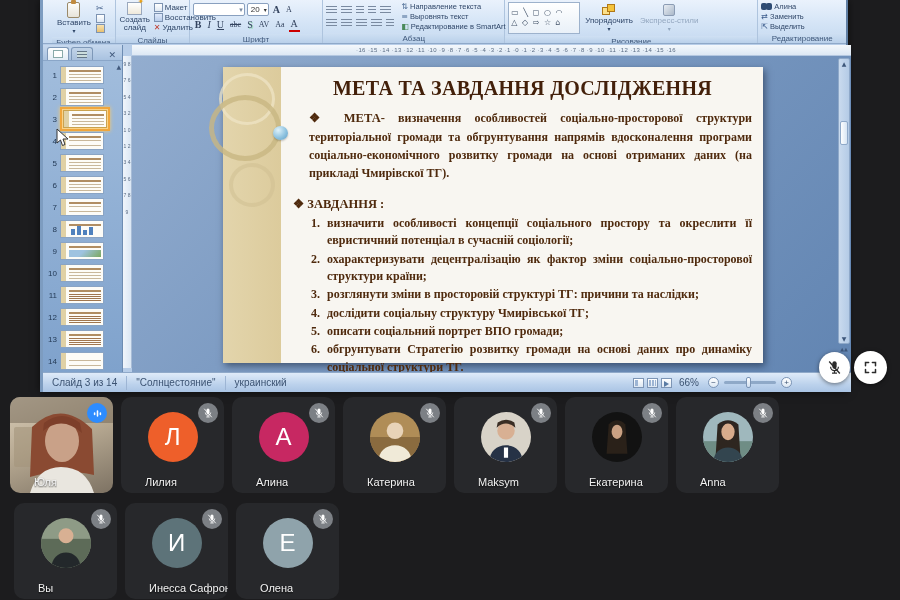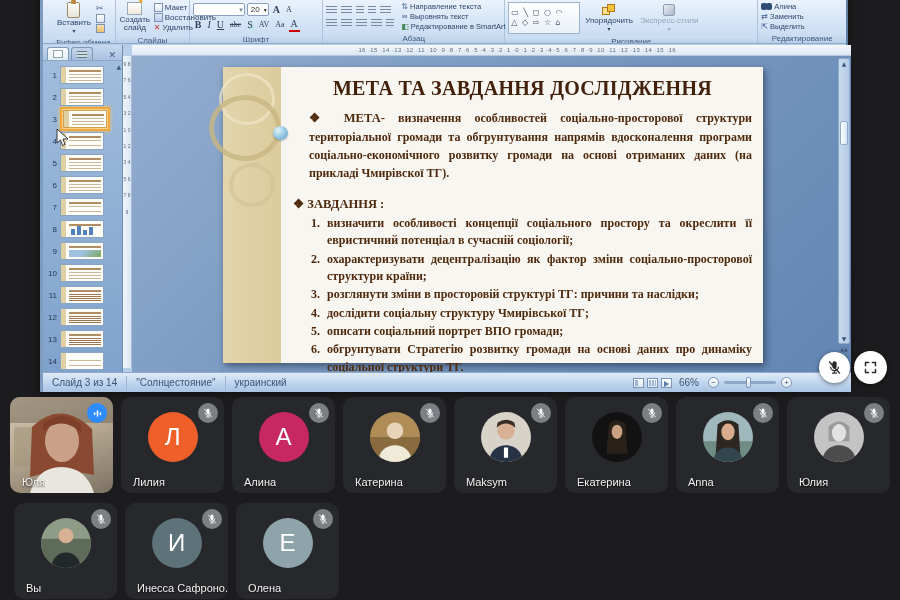--- a/index.html
+++ b/index.html
@@ -159,21 +159,21 @@
   .statusbar .pad-r { width:56px; }
   
   .float-btn { position:absolute; border-radius:50%; background:#fff; box-shadow:0 1px 4px rgba(0,0,0,.5);
     display:flex; align-items:center; justify-content:center; z-index:30; }
   #float-mic { left:819px; top:352px; width:31px; height:31px; }
   #float-fs  { left:854px; top:351px; width:33px; height:33px; }
   
   #cursor { position:absolute; left:56px; top:128px; z-index:40; }
   
   .tile { position:absolute; width:103px; height:96px; background:#27282b; border-radius:10px; overflow:hidden; }
-  .pname { position:absolute; left:12px; bottom:5px; font-size:11px; color:#f2f2f2;
+  .pname { position:absolute; left:24px; bottom:5px; font-size:11px; color:#f2f2f2;
     text-shadow:0 1px 2px rgba(0,0,0,.8); max-width:90px; white-space:nowrap; overflow:hidden; }
   .badge { position:absolute; top:6px; right:6px; width:20px; height:20px; border-radius:50%;
     display:flex; align-items:center; justify-content:center; z-index:5; }
   .badge.mute { background:rgba(158,162,168,.72); }
   .badge.audio { background:#2d8cff; }
   .avletter { position:absolute; left:50%; top:40px; transform:translate(-50%,-50%);
     width:50px; height:50px; border-radius:50%; display:flex; align-items:center; justify-content:center;
     color:#fff; font-size:24px; }
   .avphoto { position:absolute; left:50%; top:40px; transform:translate(-50%,-50%);
     width:50px; height:50px; border-radius:50%; overflow:hidden; }
@@ -663,38 +663,20 @@
           <rect width="24" height="24" fill="#9fb8bd"></rect>
           <rect y="14" width="24" height="10" fill="#6f8d85"></rect>
           <path d="M7 6 Q12 2 17 6 L18 22 L6 22 Z" fill="#2e2620"></path>
           <ellipse cx="12" cy="9.5" rx="3.2" ry="4" fill="#d8ac8c"></ellipse>
           <path d="M5 24c0-4.4 3.2-7 7-7s7 2.6 7 7z" fill="#33454f"></path>
         </svg>
     </div>
     <div class="pname">Anna</div>
   </div>
 
-  <div class="tile" style="left:787px;top:397px">
-    <div class="badge mute">
-      <svg width="12" height="12" viewBox="0 0 24 24">
-          <path fill="#fff" d="M12 3a3 3 0 0 0-3 3v5a3 3 0 0 0 6 0V6a3 3 0 0 0-3-3z"></path>
-          <path fill="none" stroke="#fff" stroke-width="1.6" d="M6.5 11a5.5 5.5 0 0 0 11 0M12 16.5V20M8.5 20h7"></path>
-          <line x1="4.5" y1="3.5" x2="19.5" y2="20.5" stroke="#fff" stroke-width="1.8"></line>
-        </svg>
-    </div>
-    <div class="avphoto">
-      <svg viewBox="0 0 24 24">
-          <rect width="24" height="24" fill="#c4c4c4"></rect>
-          <path d="M7 7 Q12 2 17 7 L17 14 L7 14 Z" fill="#9b9b9b"></path>
-          <ellipse cx="12" cy="10" rx="3.4" ry="4.2" fill="#e2e2e2"></ellipse>
-          <path d="M4 24c0-5 3.6-8 8-8s8 3 8 8z" fill="#4c4c4c"></path>
-        </svg>
-    </div>
-    <div class="pname">Юлия</div>
-  </div>
 
   <div class="tile" style="left:14px;top:503px">
     <div class="badge mute">
       <svg width="12" height="12" viewBox="0 0 24 24">
           <path fill="#fff" d="M12 3a3 3 0 0 0-3 3v5a3 3 0 0 0 6 0V6a3 3 0 0 0-3-3z"></path>
           <path fill="none" stroke="#fff" stroke-width="1.6" d="M6.5 11a5.5 5.5 0 0 0 11 0M12 16.5V20M8.5 20h7"></path>
           <line x1="4.5" y1="3.5" x2="19.5" y2="20.5" stroke="#fff" stroke-width="1.8"></line>
         </svg>
     </div>
     <div class="avphoto">

